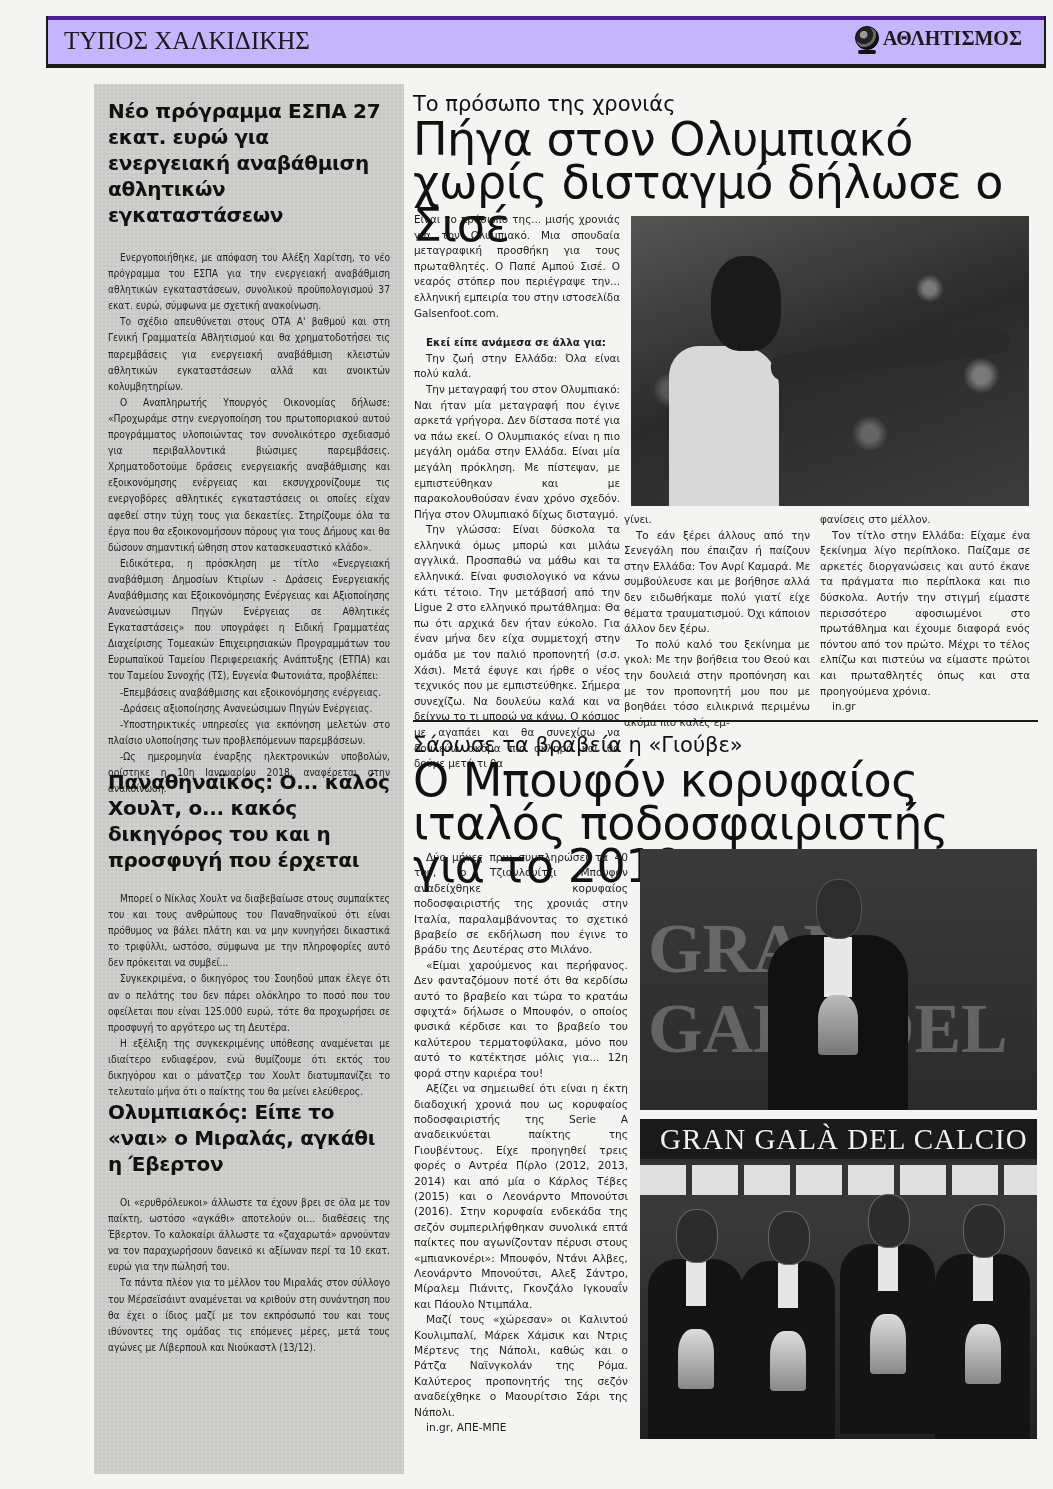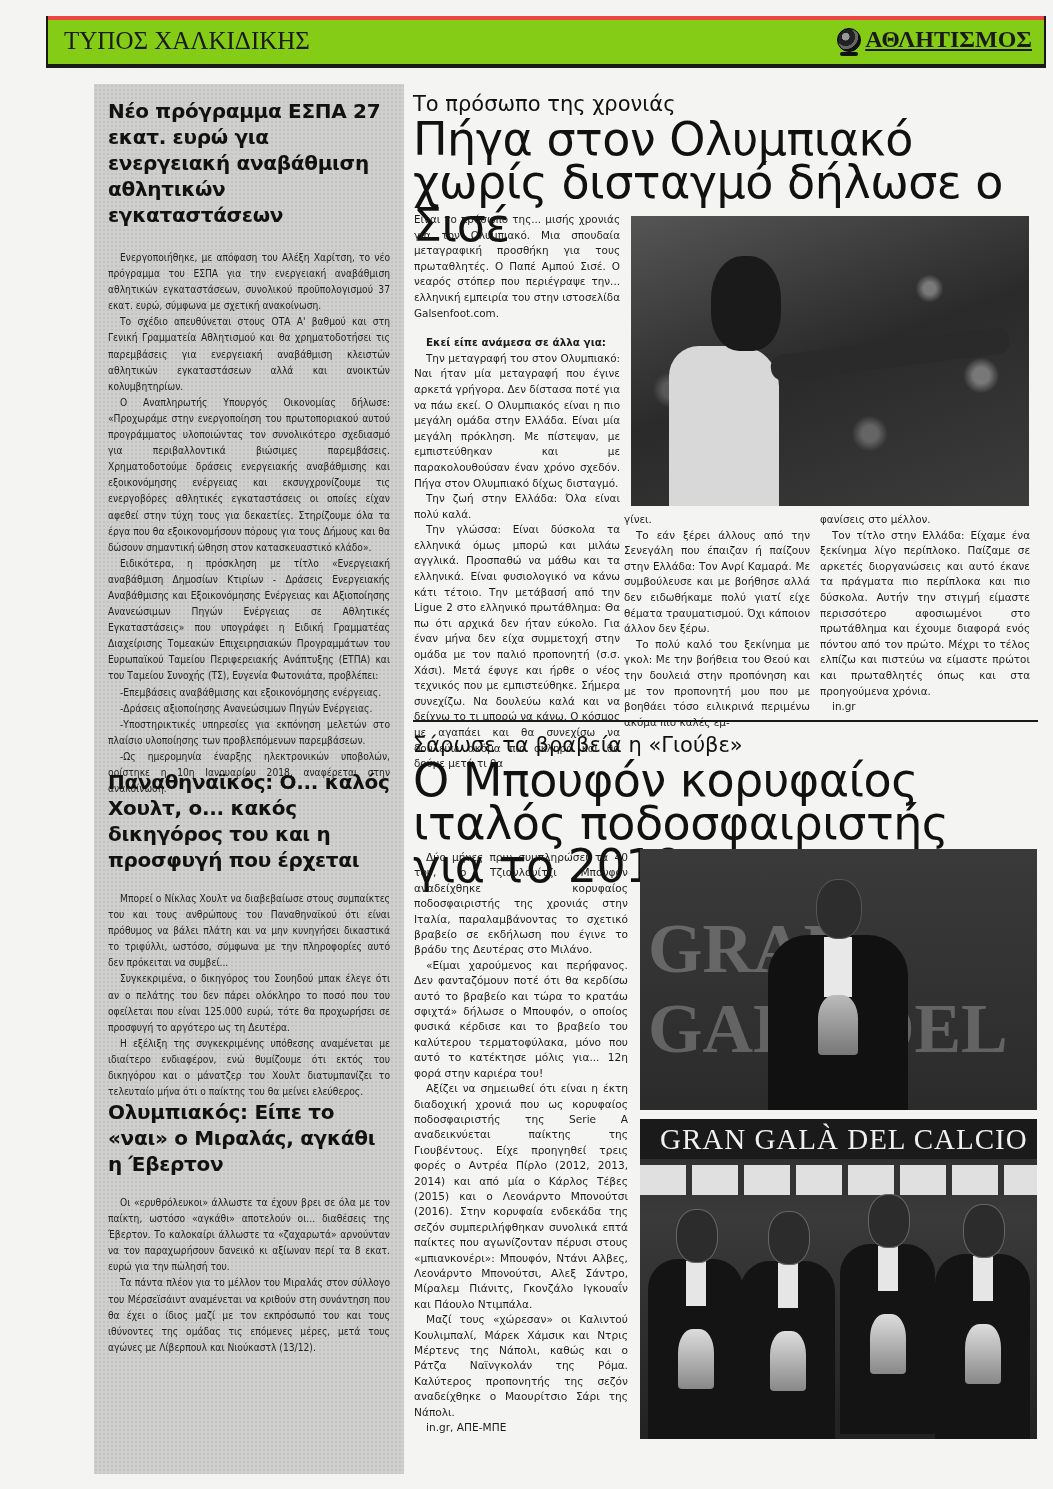--- a/index.html
+++ b/index.html
@@ -4,35 +4,35 @@
 <style>
   html, body { margin: 0; padding: 0; }
   body {
     width: 1053px; height: 1489px; position: relative; overflow: hidden;
     background: #f4f4f2;
     font-family: "DejaVu Sans", sans-serif;
     color: #1a1a1a;
   }
   .masthead {
     position: absolute; left: 46px; top: 16px; width: 1000px; height: 44px;
-    border-top: 4px solid #ef4444; border-bottom: 4px solid #1a1a1a;
-    background: #84cc16;
+    border-top: 4px solid #4c1d95; border-bottom: 4px solid #1a1a1a;
+    background: #c4b5fd;
   }
   .masthead::before, .masthead::after {
     content: ""; position: absolute; top: -4px; bottom: -4px; width: 2px; background: #1a1a1a;
   }
   .masthead::before { left: 0; }
   .masthead::after { right: 0; }
   .mh-left {
     position: absolute; left: 18px; top: 7px;
     font-family: "Liberation Serif", serif; font-size: 25px; letter-spacing: 0px; color: #1a1a1a;
   }
   .mh-right {
-    position: absolute; right: 14px; top: 6px; display: flex; align-items: center; gap: 4px;
-    font-family: "Liberation Serif", serif; font-size: 24px; font-weight: bold; color: #1a1a1a; text-decoration: underline;
+    position: absolute; right: 24px; top: 6px; display: flex; align-items: center; gap: 4px;
+    font-family: "Liberation Serif", serif; font-size: 20px; font-weight: bold; color: #1a1a1a;
   }
   .ball-icon {
     width: 22px; height: 22px; border-radius: 50%;
     background: radial-gradient(circle at 35% 35%, #999 0 18%, #222 20% 45%, #666 47% 60%, #111 62%);
     border: 1px solid #000; position: relative;
   }
   .ball-icon::after {
     content: ""; position: absolute; left: 2px; right: 2px; bottom: -5px; height: 4px;
     background: #111; border-radius: 2px;
   }
@@ -175,34 +175,34 @@
     <div class="lc-body" style="margin-top:18px;">
       <p>Μπορεί ο Νίκλας Χουλτ να διαβεβαίωσε στους συμπαίκτες του και τους ανθρώπους του Παναθηναϊκού ότι είναι πρόθυμος να βάλει πλάτη και να μην κυνηγήσει δικαστικά το τριφύλλι, ωστόσο, σύμφωνα με την πληροφορίες αυτό δεν πρόκειται να συμβεί...</p>
       <p>Συγκεκριμένα, ο δικηγόρος του Σουηδού μπακ έλεγε ότι αν ο πελάτης του δεν πάρει ολόκληρο το ποσό που του οφείλεται που είναι 125.000 ευρώ, τότε θα προχωρήσει σε προσφυγή το αργότερο ως τη Δευτέρα.</p>
       <p>Η εξέλιξη της συγκεκριμένης υπόθεσης αναμένεται με ιδιαίτερο ενδιαφέρον, ενώ θυμίζουμε ότι εκτός του δικηγόρου και ο μάνατζερ του Χουλτ διατυμπανίζει το τελευταίο μήνα ότι ο παίκτης του θα μείνει ελεύθερος.</p>
     </div>
   </div>
 
   <div class="lc-block" style="top:1015px;">
     <div class="lc-head">Ολυμπιακός: Είπε το «ναι» ο Μιραλάς, αγκάθι η Έβερτον</div>
     <div class="lc-body" style="margin-top:18px;">
-      <p>Οι «ερυθρόλευκοι» άλλωστε τα έχουν βρει σε όλα με τον παίκτη, ωστόσο «αγκάθι» αποτελούν οι... διαθέσεις της Έβερτον. Το καλοκαίρι άλλωστε τα «ζαχαρωτά» αρνούνταν να τον παραχωρήσουν δανεικό κι αξίωναν περί τα 8 εκατ. ευρώ για την πώλησή του.</p>
+      <p>Οι «ερυθρόλευκοι» άλλωστε τα έχουν βρει σε όλα με τον παίκτη, ωστόσο «αγκάθι» αποτελούν οι... διαθέσεις της Έβερτον. Το καλοκαίρι άλλωστε τα «ζαχαρωτά» αρνούνταν να τον παραχωρήσουν δανεικό κι αξίωναν περί τα 10 εκατ. ευρώ για την πώλησή του.</p>
       <p>Τα πάντα πλέον για το μέλλον του Μιραλάς στον σύλλογο του Μέρσεϊσάιντ αναμένεται να κριθούν στη συνάντηση που θα έχει ο ίδιος μαζί με τον εκπρόσωπό του και τους ιθύνοντες της ομάδας τις επόμενες μέρες, μετά τους αγώνες με Λίβερπουλ και Νιούκαστλ (13/12).</p>
     </div>
   </div>
 </div>
 
 <div class="kicker" style="left:413px; top:92px;">Το πρόσωπο της χρονιάς</div>
 <div class="headline" style="left:413px; top:118px; width:600px;">Πήγα στον Ολυμπιακό χωρίς δισταγμό δήλωσε ο Σισέ</div>
 
 <div class="col-text" style="left:414px; top:212px; width:206px;">
   <p class="noindent">Είναι το πρόσωπο της... μισής χρονιάς για τον Ολυμπιακό. Μια σπουδαία μεταγραφική προσθήκη για τους πρωταθλητές. Ο Παπέ Αμπού Σισέ. Ο νεαρός στόπερ που περιέγραψε την... ελληνική εμπειρία του στην ιστοσελίδα Galsenfoot.com.</p>
   <p class="subhead">Εκεί είπε ανάμεσα σε άλλα για:</p>
+  <p>Την ζωή στην Ελλάδα: Όλα είναι πολύ καλά.</p>
   <p>Την μεταγραφή του στον Ολυμπιακό: Ναι ήταν μία μεταγραφή που έγινε αρκετά γρήγορα. Δεν δίστασα ποτέ για να πάω εκεί. Ο Ολυμπιακός είναι η πιο μεγάλη ομάδα στην Ελλάδα. Είναι μία μεγάλη πρόκληση. Με πίστεψαν, με εμπιστεύθηκαν και με παρακολουθούσαν έναν χρόνο σχεδόν. Πήγα στον Ολυμπιακό δίχως δισταγμό.</p>
-  <p>Την ζωή στην Ελλάδα: Όλα είναι πολύ καλά.</p>
   <p>Την γλώσσα: Είναι δύσκολα τα ελληνικά όμως μπορώ και μιλάω αγγλικά. Προσπαθώ να μάθω και τα ελληνικά. Είναι φυσιολογικό να κάνω κάτι τέτοιο. Την μετάβασή από την Ligue 2 στο ελληνικό πρωτάθλημα: Θα πω ότι αρχικά δεν ήταν εύκολο. Για έναν μήνα δεν είχα συμμετοχή στην ομάδα με τον παλιό προπονητή (σ.σ. Χάσι). Μετά έφυγε και ήρθε ο νέος τεχνικός που με εμπιστεύθηκε. Σήμερα συνεχίζω. Να δουλεύω καλά και να δείχνω το τι μπορώ να κάνω. Ο κόσμος με αγαπάει και θα συνεχίσω να δουλεύω ακόμα πιο σκληρά και θα δούμε μετά τι θα</p>
 </div>
 
 <div class="photo photo-cisse">
   <div class="player-body"></div>
   <div class="player-head"></div>
   <div class="player-arm"></div>
 </div>
 
 <div class="col-text" style="left:624px; top:512px; width:186px;">

